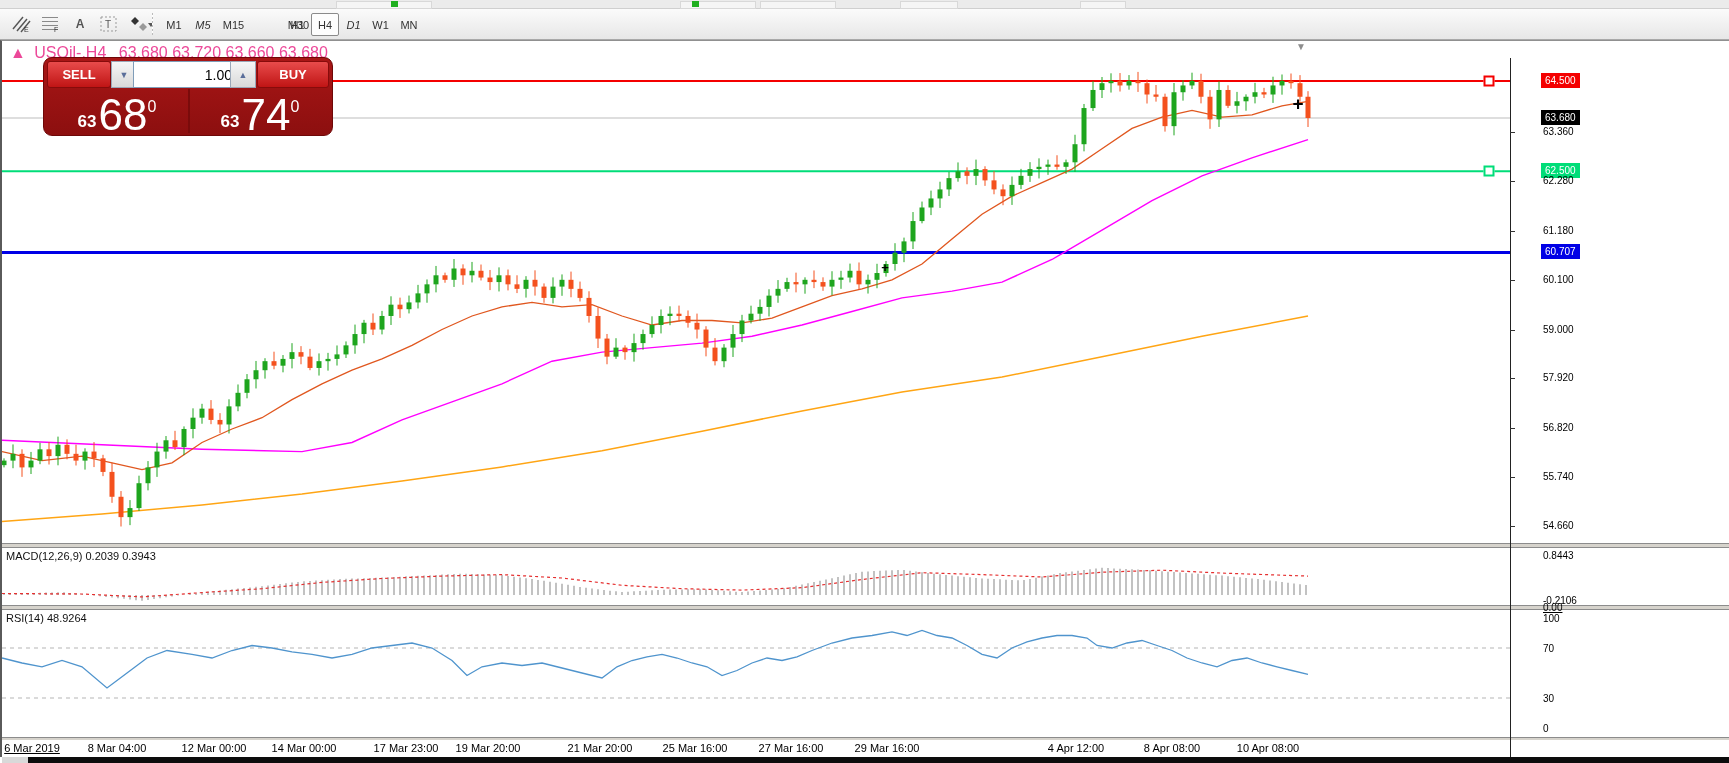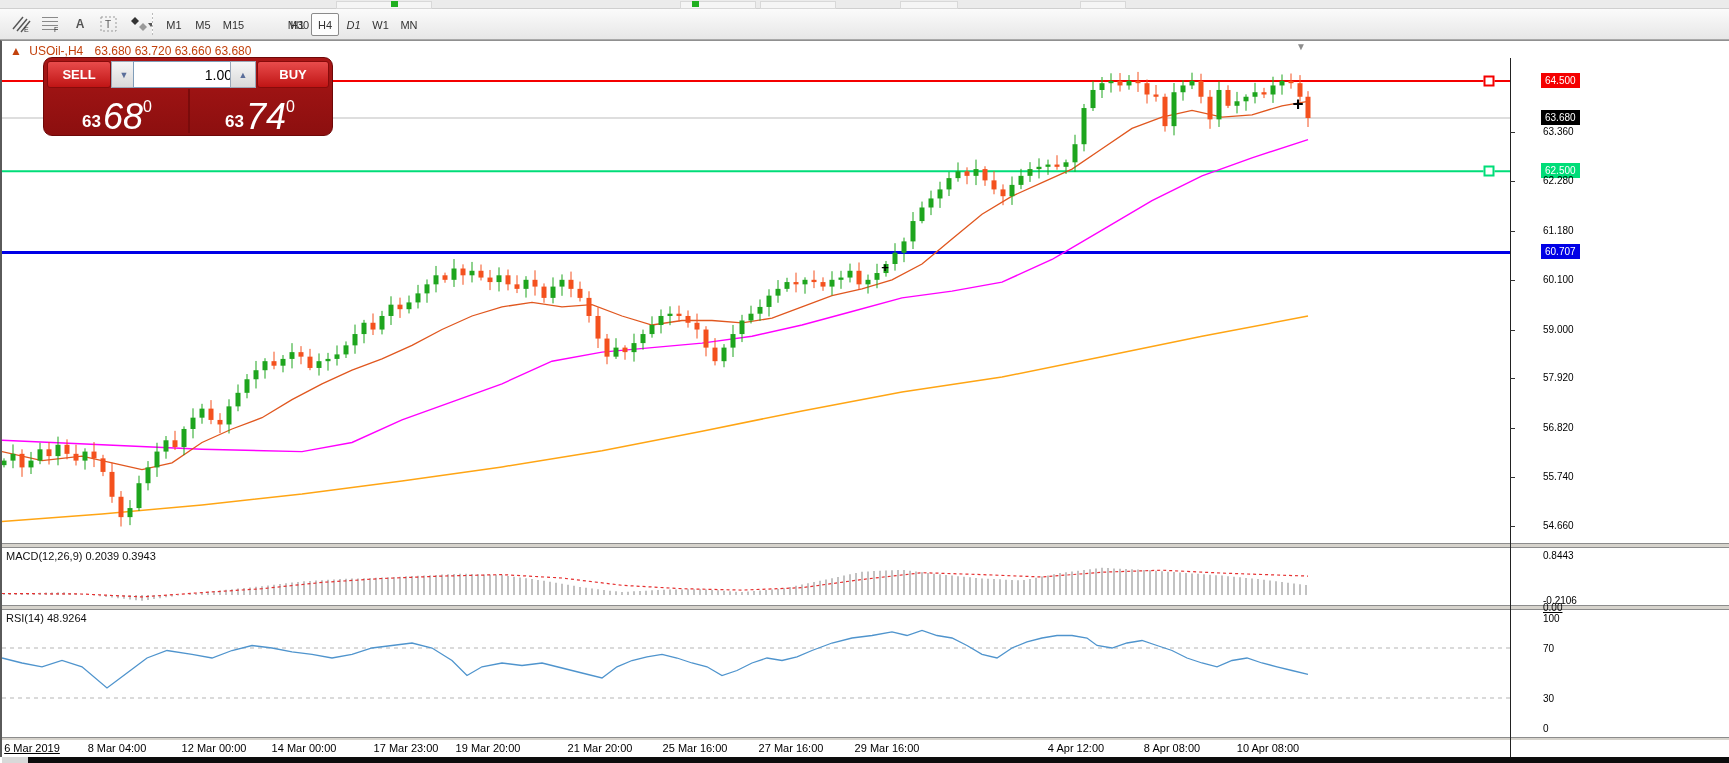--- a/index.html
+++ b/index.html
@@ -16,21 +16,21 @@
   .toolbtn{position:absolute;top:3px;height:23px;display:flex;align-items:center;justify-content:center;
            color:#444;font-size:12px;}
   .tfbtn{position:absolute;top:4px;height:21px;display:flex;align-items:center;justify-content:center;
          font-size:11px;color:#333;border:1px solid transparent;border-radius:2px;}
   .tfbtn.active{background:#fdfdfd;border:1px solid #8a8a8a;}
   .vsep{position:absolute;top:4px;width:1px;height:22px;
         background:repeating-linear-gradient(#bbb 0 2px,#fff 2px 4px);}
   
   #chartwin{left:0;top:40px;width:1729px;height:716px;background:#fff;
             border-top:1px solid #909090;border-left:2px solid #5a5a5a;border-right:1px solid #909090;}
-  #titlerow{left:8px;top:3px;height:14px;font-size:12px;color:#c2410c;white-space:nowrap;}
+  #titlerow{left:8px;top:3px;height:14px;font-size:16px;color:#ec4899;white-space:nowrap;}
   .pane{position:absolute;left:0;background:#fff;}
   .splitter{position:absolute;left:0;width:1729px;height:5px;background:#d6d3cc;
             border-top:1px solid #8c8c8c;border-bottom:1px solid #8c8c8c;box-sizing:border-box;}
   #axisline{position:absolute;left:1508px;top:17px;width:1px;height:699px;background:#222;}
   .axlabel{position:absolute;left:1513px;font-size:10px;color:#000;white-space:nowrap;line-height:15px;margin-left:28px;}
   .axbadge{padding:0 4px;color:#fff;}
   .tickdash{position:absolute;left:1508px;width:5px;height:1px;background:#333;}
   .datelabel{position:absolute;top:0;font-size:11px;color:#000;white-space:nowrap;transform:translateX(-50%);}
   #daterow{left:0;top:699px;width:1729px;height:17px;background:#fff;}
   #bottomstrip{left:0;top:716px;width:1729px;height:7px;background:#0c0c0c;}
@@ -43,21 +43,21 @@
          display:flex;align-items:center;justify-content:center;}
   .spinbtn{position:absolute;top:3px;width:24px;height:25px;background:linear-gradient(#f6f6f6,#d9d9d9);
            border:1px solid #9aa7b8;display:flex;align-items:center;justify-content:center;
            color:#5a6e9a;font-size:9px;}
   #volfield{position:absolute;left:89px;top:3px;width:96px;height:23px;border:1px solid #7f9db9;
             background:#fff;font-size:14px;color:#000;text-align:right;padding-right:6px;
             font-family:"Liberation Sans",sans-serif;}
   .bigprice{position:absolute;top:31px;height:44px;color:#fff;display:flex;align-items:flex-end;
             justify-content:center;padding-bottom:2px;text-align:right;}
   .bp-small{font-size:17px;font-weight:bold;line-height:1;margin-right:2px;margin-bottom:3px;}
-  .bp-main{font-size:36px;line-height:0.85;font-style:italic;}
+  .bp-main{font-size:44px;line-height:0.85;}
   .bp-sup{font-size:16px;line-height:1;margin-bottom:18px;}
   .tpdivider{position:absolute;left:144px;top:31px;width:2px;height:44px;background:#7a0b0b;}
   #annotation{position:absolute;left:1142px;top:352px;font-size:38px;font-weight:bold;color:#fe0d0d;
               white-space:nowrap;letter-spacing:1px;}
   .indlabel{position:absolute;left:4px;top:2px;font-size:11px;color:#111;white-space:nowrap;}
   .crossmark{position:absolute;color:#000;font-weight:bold;transform:translate(-50%,-50%);}
   #shiftmarker{position:absolute;left:1294px;top:0px;color:#8d8d8d;font-size:10px;}
   .endmarker{position:absolute;width:7px;height:7px;background:#fff;transform:translate(-50%,-50%);}
 </style>
 </head>
@@ -107,21 +107,21 @@
     <div class="toolbtn" style="left:126px;width:30px">
       <svg width="24" height="18">
           <polygon points="6,2 10,6 6,10 2,6" fill="#333"></polygon>
       <polygon points="14,8 18,12 14,16 10,12" fill="#999"></polygon>
       <polygon points="19,8 25,8 22,12" fill="#555"></polygon>
         </svg>
     </div>
     <div class="vsep" style="left:152px"></div>
     <div id="tfbar">
         <div class="tfbtn" style="left: 160px; width: 26px;">M1</div>
-        <div class="tfbtn" style="left: 189px; width: 26px;">M5</div>
+        <div class="tfbtn" style="left: 189px; width: 26px; font-style: italic;">M5</div>
         <div class="tfbtn" style="left: 217px; width: 31px; text-align: right;">M15</div>
         <div class="tfbtn" style="left: 250px; width: 31px; margin-left: 32px;">M30</div>
         <div class="tfbtn" style="left: 284px; width: 25px;">H1</div>
         <div class="tfbtn active" style="left: 311px; width: 26px;">H4</div>
         <div class="tfbtn" style="left: 340px; width: 25px; font-style: italic;">D1</div>
         <div class="tfbtn" style="left: 367px; width: 25px;">W1</div>
         <div class="tfbtn" style="left: 394px; width: 28px; text-align: center;">MN</div>
       </div>
   </div>
 

